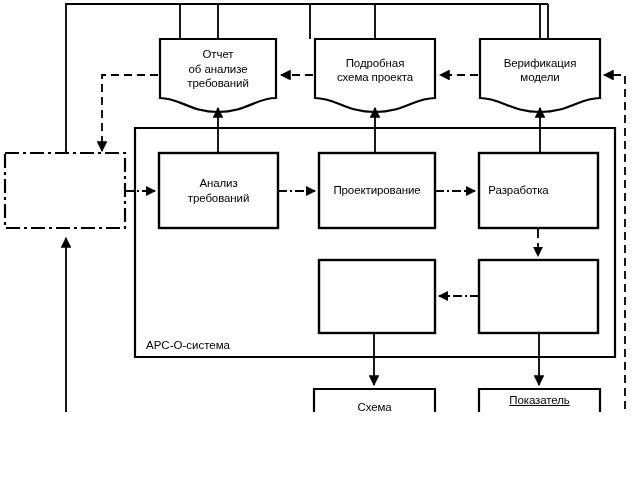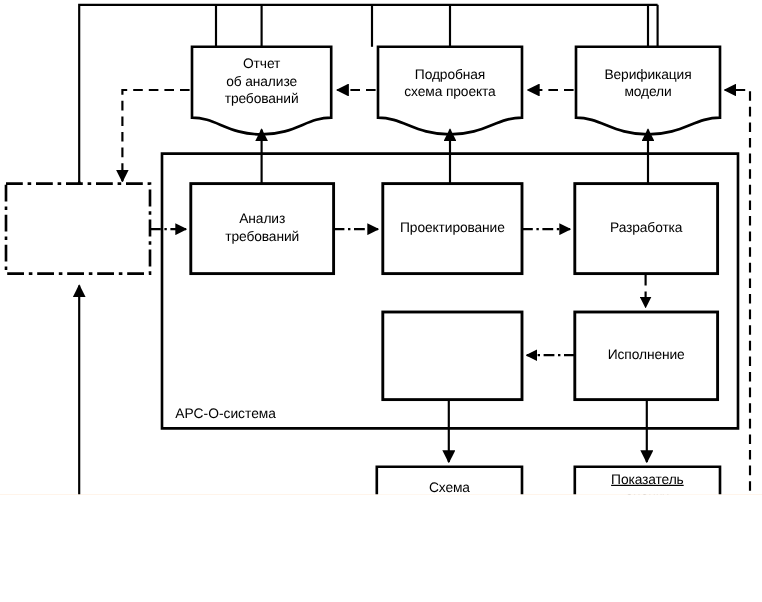--- a/index.html
+++ b/index.html
@@ -8,21 +8,21 @@
     padding: 0;
     background: #ffffff;
   }
   body {
     font-family: "Liberation Sans", "DejaVu Sans", sans-serif;
   }
   #diagram-root {
     position: relative;
     width: 635px;
     height: 412px;
-    background: #fdba74;
+    background: #0ea5e9;
     overflow: hidden;
   }
   #diagram-svg {
     position: absolute;
     left: 0;
     top: 0;
     width: 635px;
     height: 502px;
   }
   .node-label {
@@ -174,24 +174,23 @@
 
   <div class="node-label" style="left:480px; top:41px; width:120px; height:58px;">Верификация
 модели</div>
 
 
   <div class="node-label" style="left:159px; top:153px; width:119px; height:75px;">Анализ
 требований</div>
 
   <div class="node-label" style="left:319px; top:153px; width:116px; height:75px;text-align:right;">Проектирование</div>
 
-  <div class="node-label" style="left:479px; top:153px; width:119px; height:75px;">Разработка</div>
-
-
-  <div class="node-label" style="left:479px; top:260px; width:119px; height:73px;">Исполнение</div>
+  <div class="node-label" style="left:459px; top:153px; width:119px; height:75px;">Разработка</div>
+
+
 
   <div class="node-label" style="left:314px; top:392px; width:121px; height:60px;">Схема
 разработки
 системы</div>
 
   <div class="node-label" style="left:479px; top:385px; width:121px; height:60px;text-decoration:underline;">Показатель
 оценки
 системы</div>
 
   <div class="container-label" style="left:146px; top:338px;text-align:right;">APC-O-система</div>

